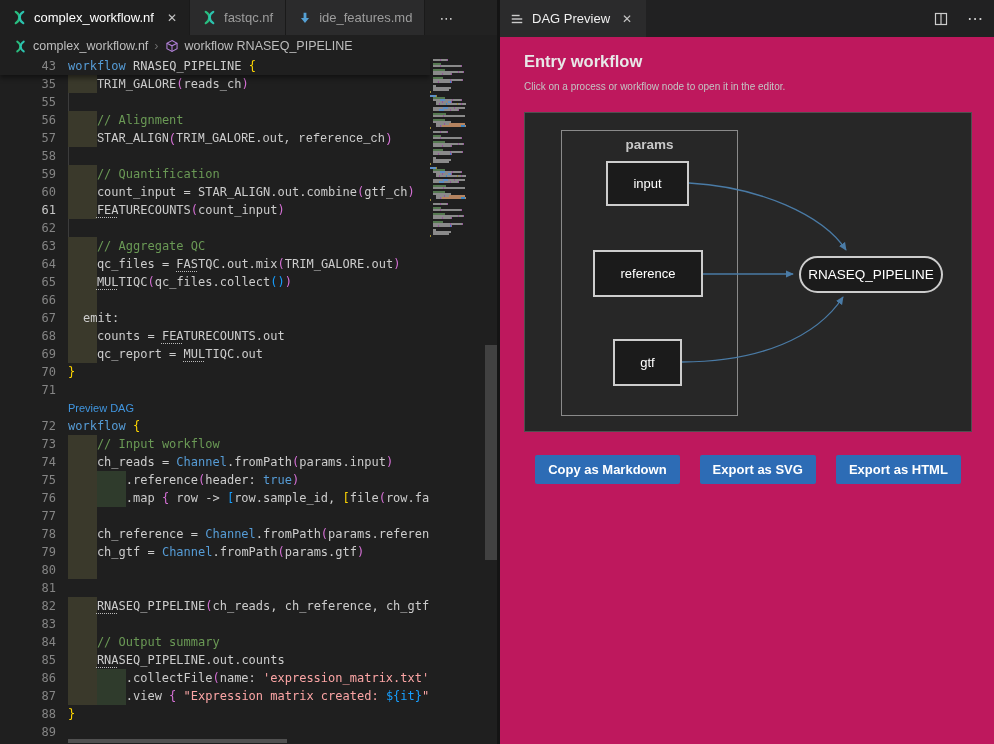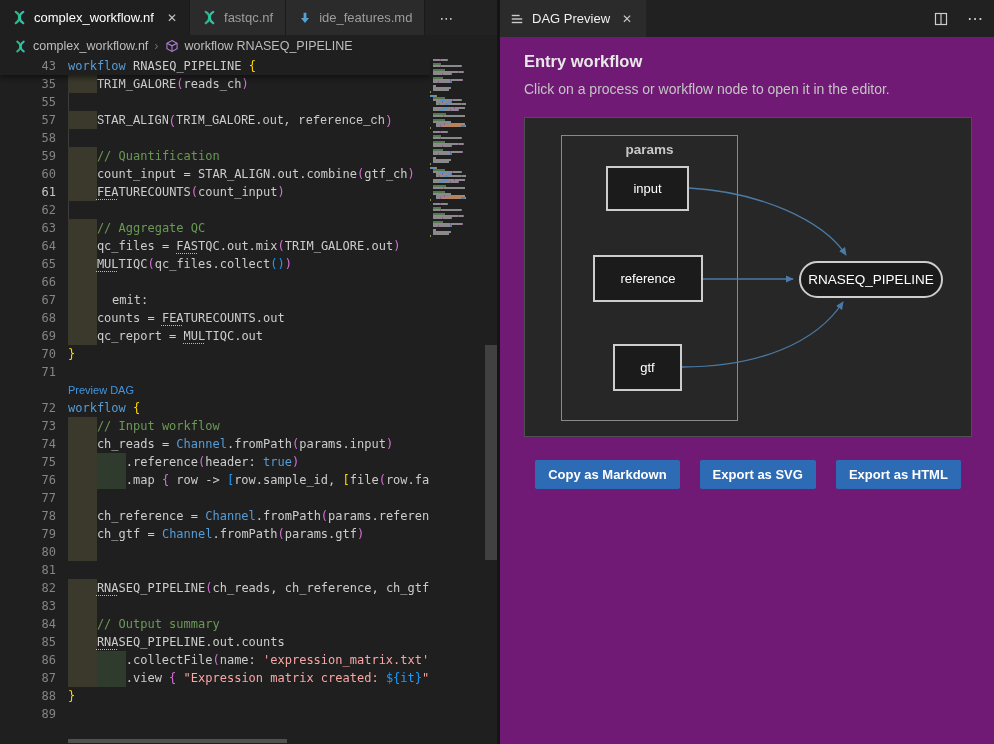--- a/index.html
+++ b/index.html
@@ -45,30 +45,30 @@
   #minimap { position:absolute; left:430px; top:2px; width:55px; height:200px; z-index:6; }
   .mrow { height:2px; white-space:nowrap; }
   .mseg { display:inline-block; height:1.6px; vertical-align:top; }
   #vscroll { position:absolute; left:485px; top:0; width:12px; height:687px; z-index:7; }
   #vthumb { position:absolute; left:0; top:288px; width:12px; height:215px; background:rgba(121,121,121,.38); }
   #hscroll { position:absolute; left:68px; bottom:1px; width:219px; height:4px; background:rgba(130,130,130,.5); z-index:7; }
 
   #divider { position:absolute; left:497px; top:0; width:3px; height:744px; background:#141414; }
 
   
-  #panel { position:absolute; left:500px; top:0; width:494px; height:744px; background:#701a75; }
+  #panel { position:absolute; left:500px; top:0; width:494px; height:744px; background:#be185d; }
   #panel-header { display:flex; height:37px; background:#212122; align-items:stretch; }
   #panel-tab { display:flex; align-items:center; gap:8px; background:#2b2b2c; padding:0 14px 0 10px;
     color:#f0f0f0; font-size:13px; cursor:pointer; }
   #panel-tab .close { color:#c5c5c5; font-size:12px; margin-left:4px; }
   #panel-header .spacer { flex:1; }
   .hdr-icon { display:flex; align-items:center; padding:0 9px; color:#cccccc; cursor:pointer; }
   #panel-body { padding:15px 22px 0 24px; }
   #panel-title { font-size:16.5px; font-weight:bold; color:#e8e8e8; }
-  #panel-desc { margin-top:10px; font-size:14px; color:#c4c4c4; }
+  #panel-desc { margin-top:10px; font-size:10px; color:#c4c4c4; }
 
   #dag { position:relative; margin-top:20px; width:448px; height:320px; background:#272727; border:1px solid #4f4f4f; }
   #params-group { position:absolute; left:36px; top:17px; width:177px; height:286px; border:1px solid #8a8a8a; }
   #params-label { text-align:center; margin-top:6px; font-size:13.5px; font-weight:bold; color:#c8c8c8; }
   .dnode { position:absolute; display:flex; align-items:center; justify-content:center;
     background:#1b1b1b; border:2px solid #cdcdcd; color:#ffffff; font-size:13px; cursor:pointer; }
   #node-input     { left:81px; top:48px;  width:83px;  height:45px; }
   #node-reference { left:68px; top:137px; width:110px; height:47px; }
   #node-gtf       { left:88px; top:226px; width:69px;  height:47px; }
   #node-pipeline  { left:274px; top:143px; width:144px; height:37px; border-width:2.5px;
@@ -127,31 +127,32 @@
       <span class="crumb">workflow RNASEQ_PIPELINE</span>
     </div>
 
     <div id="code-area">
       <div id="sticky">
           <div class="row"><span class="ln">43</span><div class="codecell"><span style="position: relative; padding-left: 0px;"><span class="tok c-kw">workflow </span><span class="tok c-id">RNASEQ_PIPELINE </span><span class="tok c-b1">{</span></span></div></div>
         </div>
       <div id="lines">
           <div class="row"><span class="ln">35</span><div class="codecell guided"><span class="iblock k1"></span><span style="position: relative; padding-left: 28.88px;"><span class="tok c-id">TRIM_GALORE</span><span class="tok c-b2">(</span><span class="tok c-id">reads_ch</span><span class="tok c-b2">)</span></span></div></div>
           <div class="row"><span class="ln">55</span><div class="codecell guided"><span style="position: relative; padding-left: 0px;"></span></div></div>
+          <div class="row"><span class="ln">56</span><div class="codecell guided"><span class="iblock k1"></span><span style="position: relative; padding-left: 28.88px;"><span class="tok c-cm">// Alignment</span></span></div></div>
           <div class="row"><span class="ln">57</span><div class="codecell guided"><span class="iblock k1"></span><span style="position: relative; padding-left: 28.88px; font-family: Liberation Mono, monospace;"><span class="tok c-id">STAR_ALIGN</span><span class="tok c-b2">(</span><span class="tok c-id">TRIM_GALORE.out, reference_ch</span><span class="tok c-b2">)</span></span></div></div>
           <div class="row"><span class="ln">58</span><div class="codecell guided"><span style="position: relative; padding-left: 0px;"></span></div></div>
           <div class="row"><span class="ln">59</span><div class="codecell guided"><span class="iblock k1"></span><span style="position: relative; padding-left: 28.88px;"><span class="tok c-cm">// Quantification</span></span></div></div>
           <div class="row"><span class="ln">60</span><div class="codecell guided"><span class="iblock k1"></span><span style="position: relative; padding-left: 28.88px;"><span class="tok c-id">count_input = STAR_ALIGN.out.combine</span><span class="tok c-b2">(</span><span class="tok c-id">gtf_ch</span><span class="tok c-b2">)</span></span></div></div>
           <div class="row"><span class="ln active">61</span><div class="codecell guided"><span class="iblock k1"></span><span style="position: relative; padding-left: 28.88px;"><span class="tok c-id u">FEA</span><span class="tok c-id">TURECOUNTS</span><span class="tok c-b2">(</span><span class="tok c-id">count_input</span><span class="tok c-b2">)</span></span></div></div>
           <div class="row"><span class="ln">62</span><div class="codecell guided"><span style="position: relative; padding-left: 0px;"></span></div></div>
           <div class="row"><span class="ln">63</span><div class="codecell guided"><span class="iblock k1"></span><span style="position: relative; padding-left: 28.88px;"><span class="tok c-cm">// Aggregate QC</span></span></div></div>
           <div class="row"><span class="ln">64</span><div class="codecell guided"><span class="iblock k1"></span><span style="position: relative; padding-left: 28.88px;"><span class="tok c-id">qc_files = </span><span class="tok c-id u">FAS</span><span class="tok c-id">TQC.out.mix</span><span class="tok c-b2">(</span><span class="tok c-id">TRIM_GALORE.out</span><span class="tok c-b2">)</span></span></div></div>
           <div class="row"><span class="ln">65</span><div class="codecell guided"><span class="iblock k1"></span><span style="position: relative; padding-left: 28.88px;"><span class="tok c-id u">MUL</span><span class="tok c-id">TIQC</span><span class="tok c-b2">(</span><span class="tok c-id">qc_files.collect</span><span class="tok c-b3">()</span><span class="tok c-b2">)</span></span></div></div>
           <div class="row"><span class="ln">66</span><div class="codecell guided"><span class="iblock k1"></span><span style="position: relative; padding-left: 0px;"></span></div></div>
-          <div class="row"><span class="ln">67</span><div class="codecell guided"><span class="iblock k1"></span><span style="position: relative; padding-left: 44px;"><span class="tok c-id">emit:</span></span></div></div>
+          <div class="row"><span class="ln">67</span><div class="codecell guided"><span class="iblock k1"></span><span style="position: relative; padding-left: 15px;"><span class="tok c-id">emit:</span></span></div></div>
           <div class="row"><span class="ln">68</span><div class="codecell guided"><span class="iblock k1"></span><span style="position: relative; padding-left: 28.88px;"><span class="tok c-id">counts = </span><span class="tok c-id u">FEA</span><span class="tok c-id">TURECOUNTS.out</span></span></div></div>
           <div class="row"><span class="ln">69</span><div class="codecell guided"><span class="iblock k1"></span><span style="position: relative; padding-left: 28.88px;"><span class="tok c-id">qc_report = </span><span class="tok c-id u">MUL</span><span class="tok c-id">TIQC.out</span></span></div></div>
           <div class="row"><span class="ln">70</span><div class="codecell"><span style="position: relative; padding-left: 0px;"><span class="tok c-b1">}</span></span></div></div>
           <div class="row"><span class="ln">71</span><div class="codecell"><span style="position: relative; padding-left: 0px;"></span></div></div>
           <div class="lens-row"><a href="#">Preview DAG</a></div>
           <div class="row"><span class="ln">72</span><div class="codecell"><span style="position: relative; padding-left: 0px;"><span class="tok c-kw">workflow </span><span class="tok c-b1">{</span></span></div></div>
           <div class="row"><span class="ln">73</span><div class="codecell guided"><span class="iblock k1"></span><span style="position: relative; padding-left: 28.88px;"><span class="tok c-cm">// Input workflow</span></span></div></div>
           <div class="row"><span class="ln">74</span><div class="codecell guided"><span class="iblock k1"></span><span style="position: relative; padding-left: 28.88px;"><span class="tok c-id">ch_reads = </span><span class="tok c-kw">Channel</span><span class="tok c-id">.fromPath</span><span class="tok c-b2">(</span><span class="tok c-id">params.input</span><span class="tok c-b2">)</span></span></div></div>
           <div class="row"><span class="ln">75</span><div class="codecell guided"><span class="iblock k1"></span><span class="iblock k2"></span><span style="position: relative; padding-left: 57.76px;"><span class="tok c-id">.reference</span><span class="tok c-b2">(</span><span class="tok c-id">header: </span><span class="tok c-kw">true</span><span class="tok c-b2">)</span></span></div></div>
           <div class="row"><span class="ln">76</span><div class="codecell guided"><span class="iblock k1"></span><span class="iblock k2"></span><span style="position: relative; padding-left: 57.76px;"><span class="tok c-id">.map </span><span class="tok c-b2">{</span><span class="tok c-id"> row -&gt; </span><span class="tok c-b3">[</span><span class="tok c-id">row.sample_id, </span><span class="tok c-b1">[</span><span class="tok c-id">file</span><span class="tok c-b2">(</span><span class="tok c-id">row.fa</span></span></div></div>

